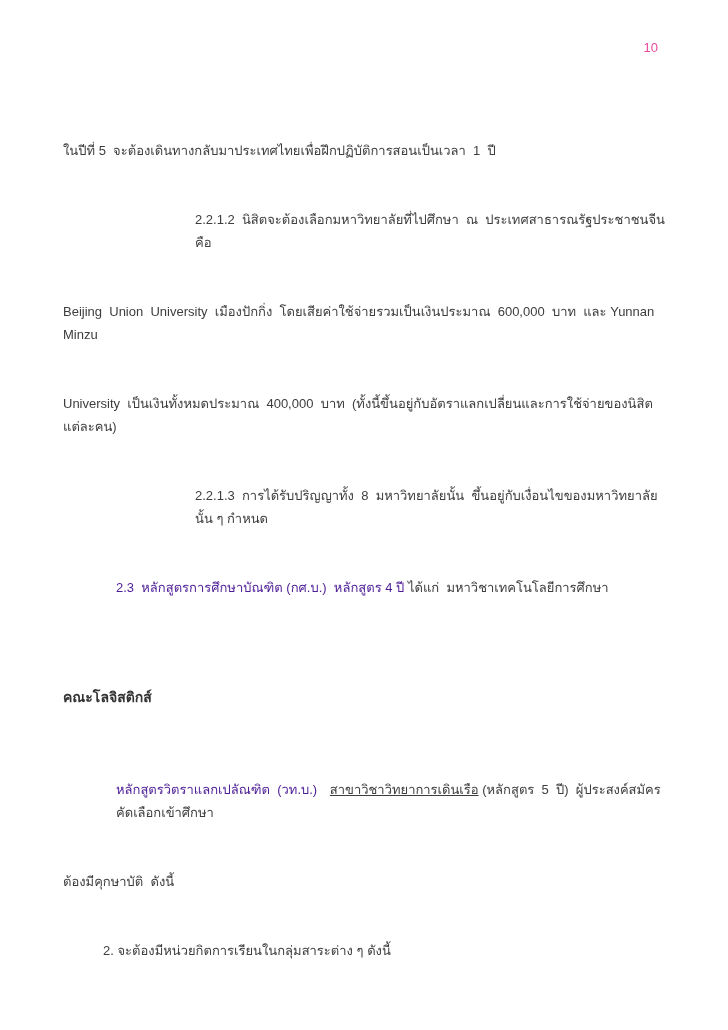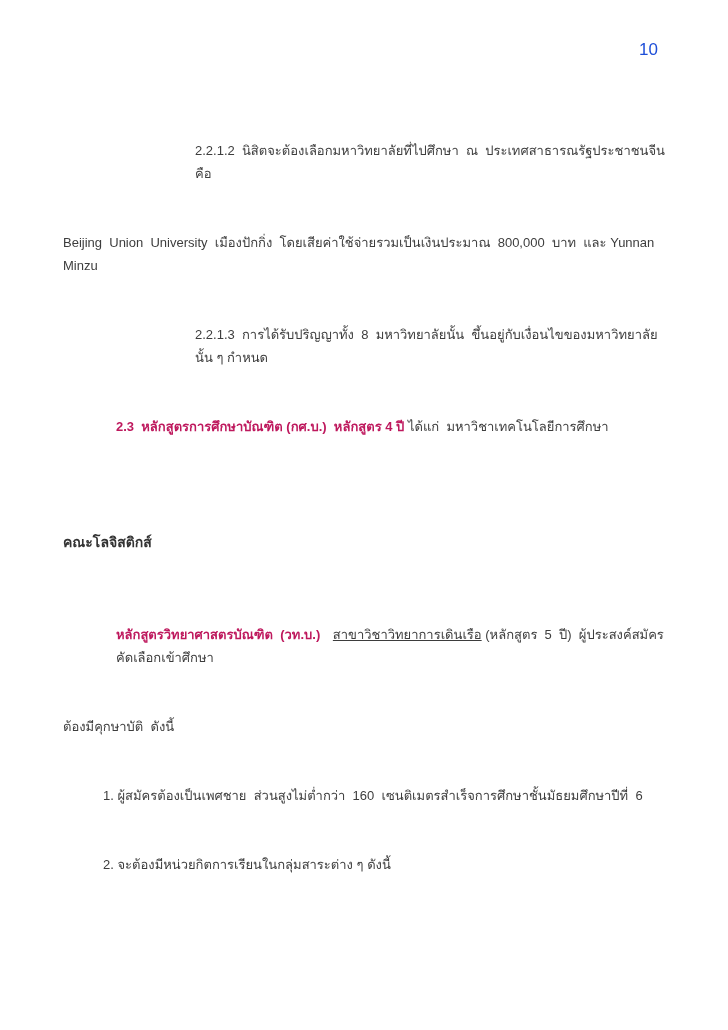--- a/index.html
+++ b/index.html
@@ -6,57 +6,58 @@
   html,body { margin:0; padding:0; }
   body {
     width:728px; height:1030px;
     background:#ffffff;
     font-family:"Liberation Sans", sans-serif;
     color:#3d3d3d;
   }
   .page { position:relative; width:728px; height:1030px; overflow:hidden; }
   .page-number {
     position:absolute; top:40px; right:70px;
-    font-size:17px; color:#1d4ed8;
+    font-size:13px; color:#ec4899;
   }
   .content {
     position:absolute; top:70px; left:63px; width:604px;
     font-size:13px; line-height:23px;
     white-space:pre-wrap;
   }
   .line { min-height:23px; }
   .indent-sub221 { padding-left:132px; }
   .indent-23 { padding-left:53px; }
   .indent-item { padding-left:40px; }
-  .b { font-weight:bold; color:#be185d;text-align:center; }
+  .b { font-weight:normal; color:#4c1d95;text-align:center; }
   .u { text-decoration:underline;margin-left:9px; }
   .section-heading {
     font-weight:bold; font-size:14px; color:#333;
-    margin-top:24px; min-height:23px;
+    margin-top:18px; min-height:23px;
   }
 </style>
 </head>
 <body>
 
 <div class="page">
 
   <div class="page-number">10</div>
 
   <div class="content">
 
+    <div class="line">ในปีที่ 5  จะต้องเดินทางกลับมาประเทศไทยเพื่อฝึกปฏิบัติการสอนเป็นเวลา  1  ปี</div>
     <div class="line indent-sub221">2.2.1.2  นิสิตจะต้องเลือกมหาวิทยาลัยที่ไปศึกษา  ณ  ประเทศสาธารณรัฐประชาชนจีน  คือ</div>
-    <div class="line">Beijing  Union  University  เมืองปักกิ่ง  โดยเสียค่าใช้จ่ายรวมเป็นเงินประมาณ  800,000  บาท  และ Yunnan  Minzu</div>
+    <div class="line">Beijing  Union  University  เมืองปักกิ่ง  โดยเสียค่าใช้จ่ายรวมเป็นเงินประมาณ  600,000  บาท  และ Yunnan  Minzu</div>
+    <div class="line">University  เป็นเงินทั้งหมดประมาณ  400,000  บาท  (ทั้งนี้ขึ้นอยู่กับอัตราแลกเปลี่ยนและการใช้จ่ายของนิสิตแต่ละคน)</div>
     <div class="line indent-sub221">2.2.1.3  การได้รับปริญญาทั้ง  8  มหาวิทยาลัยนั้น  ขึ้นอยู่กับเงื่อนไขของมหาวิทยาลัยนั้น ๆ กำหนด</div>
     <div class="line indent-23"><span class="b">2.3  หลักสูตรการศึกษาบัณฑิต (กศ.บ.)  หลักสูตร 4 ปี</span><span> ได้แก่  มหาวิชาเทคโนโลยีการศึกษา</span></div>
 
     <div class="section-heading">คณะโลจิสติกส์</div>
 
-    <div class="line indent-23"><span class="b">หลักสูตรวิทยาศาสตรบัณฑิต  (วท.บ.) </span><span class="u">สาขาวิชาวิทยาการเดินเรือ</span><span> (หลักสูตร  5  ปี)  ผู้ประสงค์สมัครคัดเลือกเข้าศึกษา</span></div>
+    <div class="line indent-23"><span class="b">หลักสูตรวิตราแลกเปลัณฑิต  (วท.บ.) </span><span class="u">สาขาวิชาวิทยาการเดินเรือ</span><span> (หลักสูตร  5  ปี)  ผู้ประสงค์สมัครคัดเลือกเข้าศึกษา</span></div>
     <div class="line">ต้องมีคุกษาบัติ  ดังนี้</div>
-    <div class="line indent-item">1. ผู้สมัครต้องเป็นเพศชาย  ส่วนสูงไม่ต่ำกว่า  160  เซนติเมตรสำเร็จการศึกษาชั้นมัธยมศึกษาปีที่  6</div>
     <div class="line indent-item">2. จะต้องมีหน่วยกิตการเรียนในกลุ่มสาระต่าง ๆ ดังนี้</div>
     
     
     
 
     
 
     
 
   </div>

